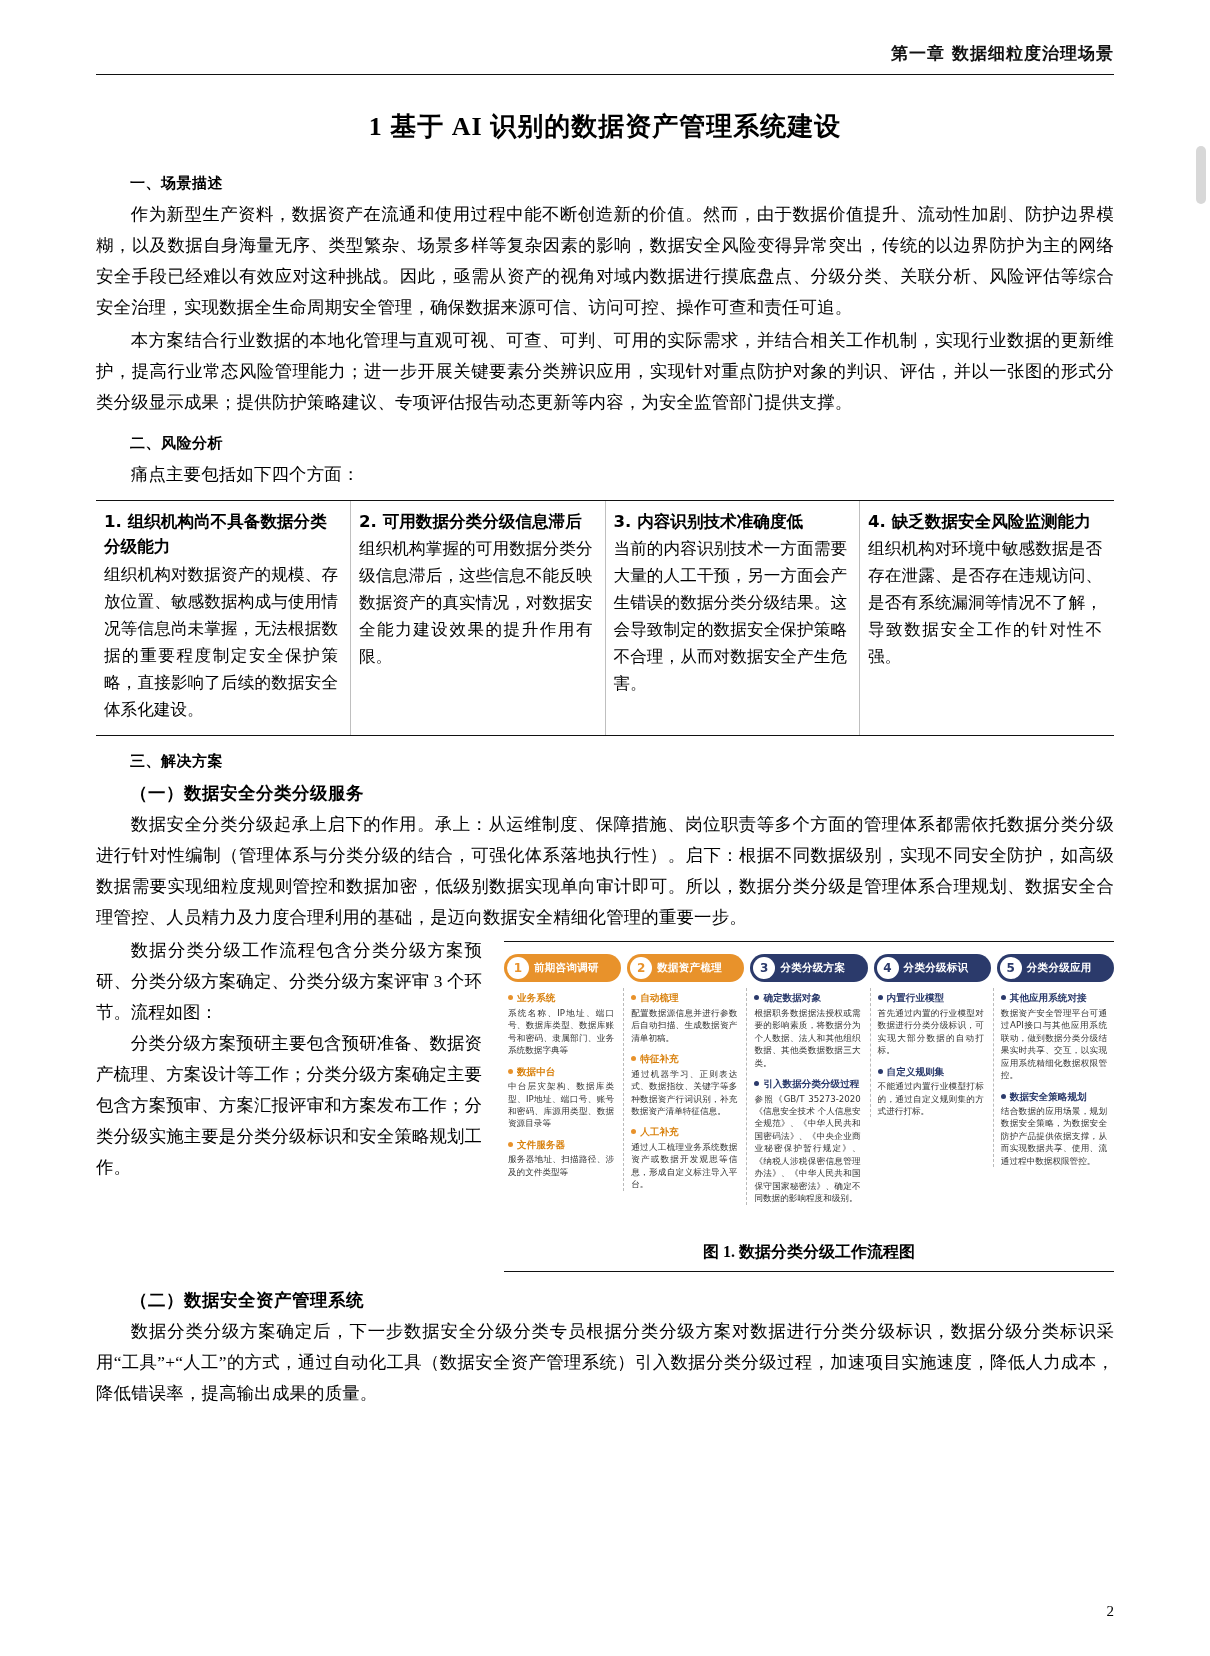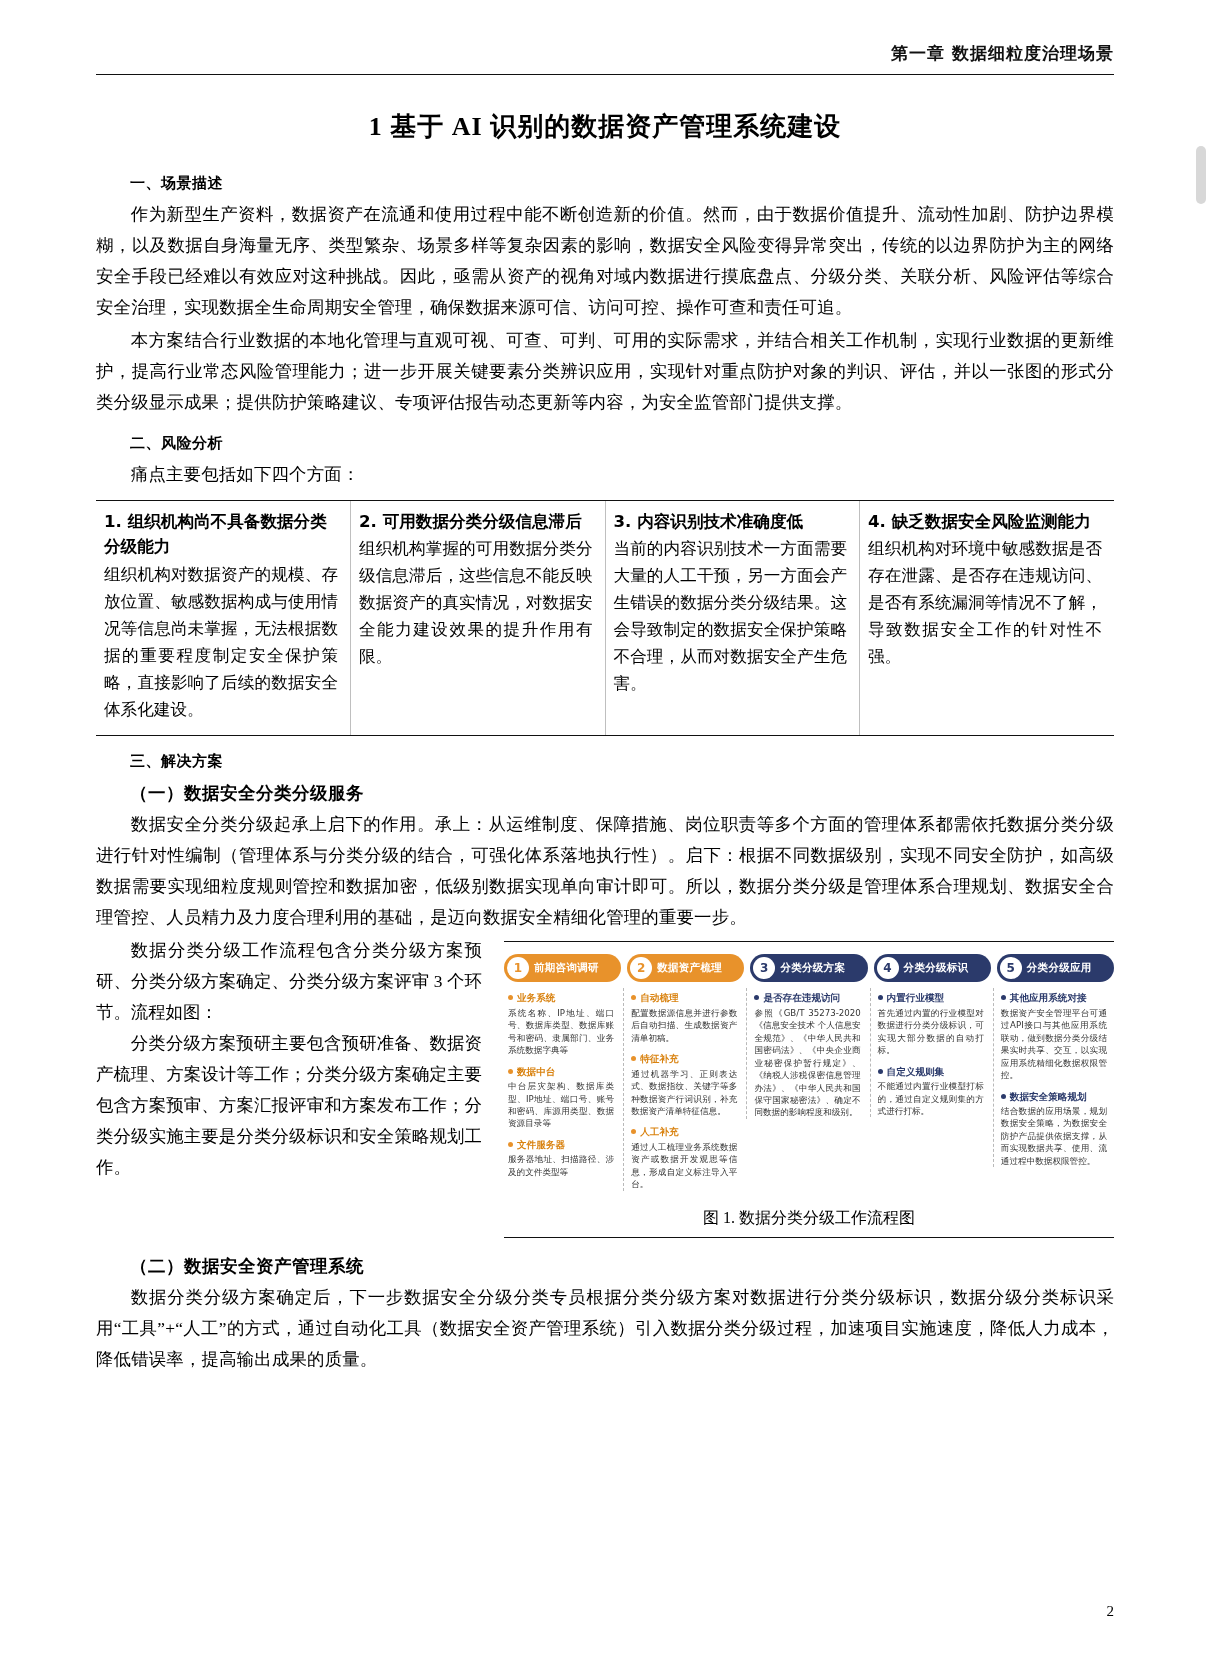--- a/index.html
+++ b/index.html
@@ -177,23 +177,23 @@
   .grp-d{
     font-family:"DejaVu Sans","Liberation Sans",sans-serif;
     font-size:8.6px;
     line-height:1.45;
     color:#333;
     text-align:justify;
   }
   .fig-cap{
     text-align:center;
     font-family:"Liberation Serif","DejaVu Serif",serif;
-    font-weight:normal;
+    font-weight:bold;
     font-size:16px;
-    margin-top:8px;
+    margin-top:28px;
   }
   .side-text{
     font-size:17.4px;
     line-height:1.78;
     text-indent:2em;
     text-align:justify;
     margin:0;
   }
   .clear{clear:both;}
   .pgnum{
@@ -296,21 +296,25 @@
           </div>
         </div>
 
         <div class="flow-col">
           <div class="pill navy">
             <span class="num">3</span>
             <span>分类分级方案</span>
           </div>
           <div class="col-body">
             <div class="grp">
-              <div class="grp-t n">是否存在违规访问</div>
+              <div class="grp-t n">确定数据对象</div>
+              <div class="grp-d">根据职务数据据法授权或需要的影响素质，将数据分为个人数据、法人和其他组织数据、其他类数据数据三大类。</div>
+            </div>
+            <div class="grp">
+              <div class="grp-t n">引入数据分类分级过程</div>
               <div class="grp-d">参照《GB/T 35273-2020《信息安全技术 个人信息安全规范》、《中华人民共和国密码法》、《中央企业商业秘密保护暂行规定》、《纳税人涉税保密信息管理办法》、《中华人民共和国保守国家秘密法》、确定不同数据的影响程度和级别。</div>
             </div>
           </div>
         </div>
 
         <div class="flow-col">
           <div class="pill navy">
             <span class="num">4</span>
             <span>分类分级标识</span>
           </div>

